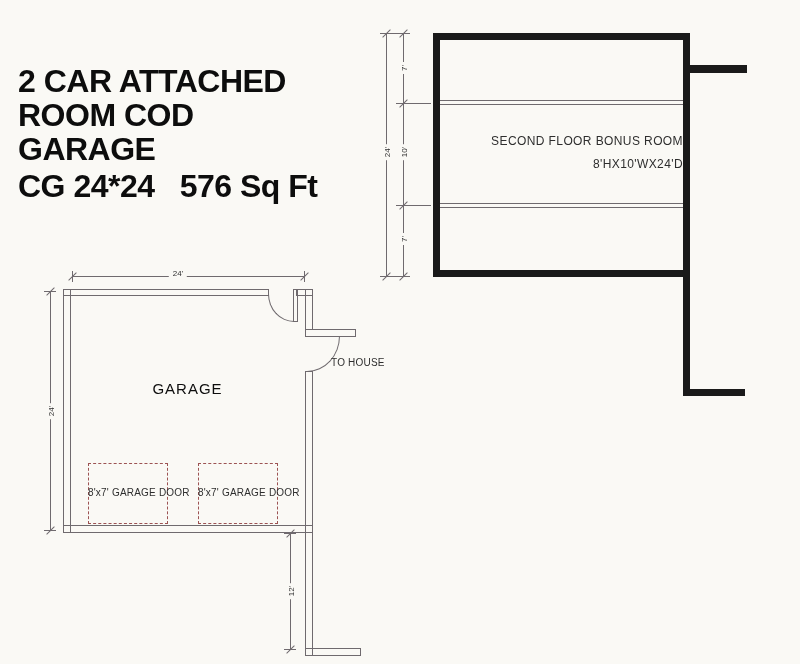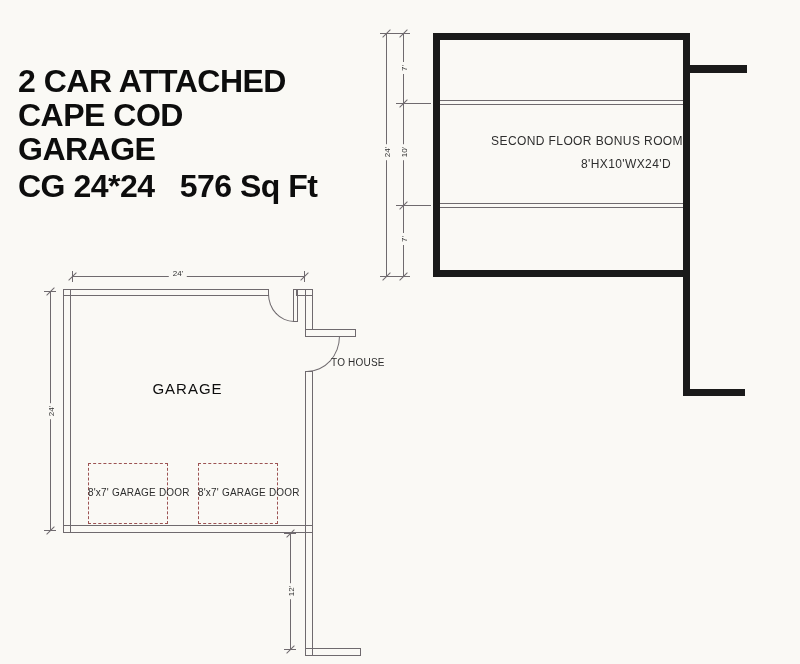--- a/index.html
+++ b/index.html
@@ -42,36 +42,36 @@
   .garage-name{position:absolute;left:70px;top:380px;width:235px;text-align:center;
                font-size:15px;letter-spacing:1px;color:var(--heading);}
 </style>
 </head>
 <body>
 
 <div id="stage">
 
   <div class="title-block">
     <div class="hline">2 CAR ATTACHED</div>
-    <div class="hline">CAPE COD</div>
+    <div class="hline">ROOM COD</div>
     <div class="hline">GARAGE</div>
     <div class="sline first">CG 24*24   576 Sq Ft</div>
   </div>
 
   <div class="troom" style="left:433px;top:33px;width:257px;height:244px;"></div>
 
   <div class="wall" style="left:440px;top:100px;width:243px;height:5px;border-left:0;border-right:0;"></div>
   <div class="wall" style="left:440px;top:203px;width:243px;height:5px;border-left:0;border-right:0;"></div>
 
   <div class="twall" style="left:690px;top:65px;width:57px;height:8px;"></div>
   <div class="twall" style="left:683px;top:277px;width:7px;height:113px;"></div>
   <div class="twall" style="left:683px;top:389px;width:62px;height:7px;"></div>
 
   <div class="room-text" style="left:440px;top:134px;width:243px;">SECOND FLOOR BONUS ROOM</div>
-  <div class="room-text" style="left:428px;top:157px;width:243px;">8'HX10'WX24'D</div>
+  <div class="room-text" style="left:440px;top:157px;width:243px;">8'HX10'WX24'D</div>
 
   <div class="dline" style="left:386px;top:33px;width:1px;height:244px;"></div>
   <div class="dline" style="left:403px;top:33px;width:1px;height:244px;"></div>
   <div class="dline" style="left:380px;top:33px;width:30px;height:1px;"></div>
   <div class="dline" style="left:380px;top:276px;width:30px;height:1px;"></div>
   <div class="dline" style="left:396px;top:103px;width:35px;height:1px;"></div>
   <div class="dline" style="left:396px;top:205px;width:35px;height:1px;"></div>
   <div class="slash" style="left:381px;top:33px;"></div>
   <div class="slash" style="left:381px;top:276px;"></div>
   <div class="slash" style="left:398px;top:33px;"></div>

